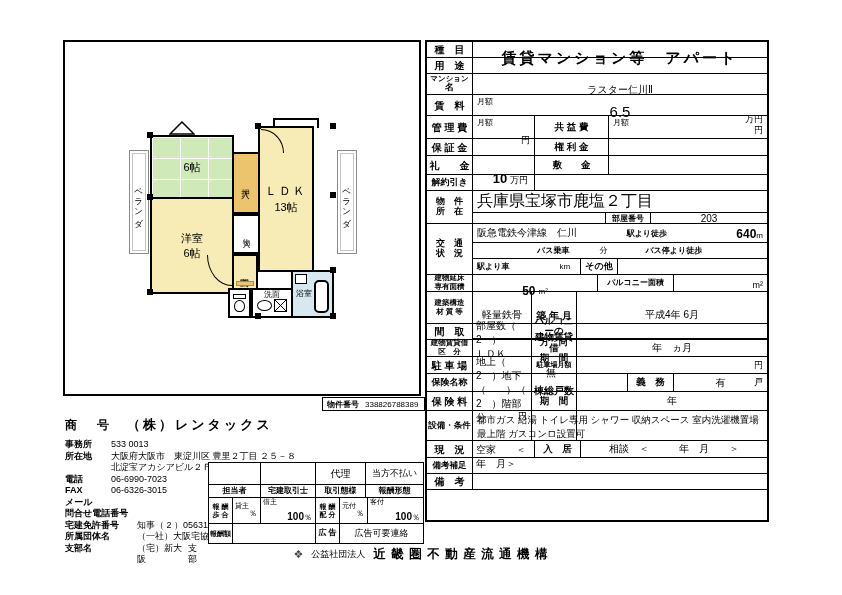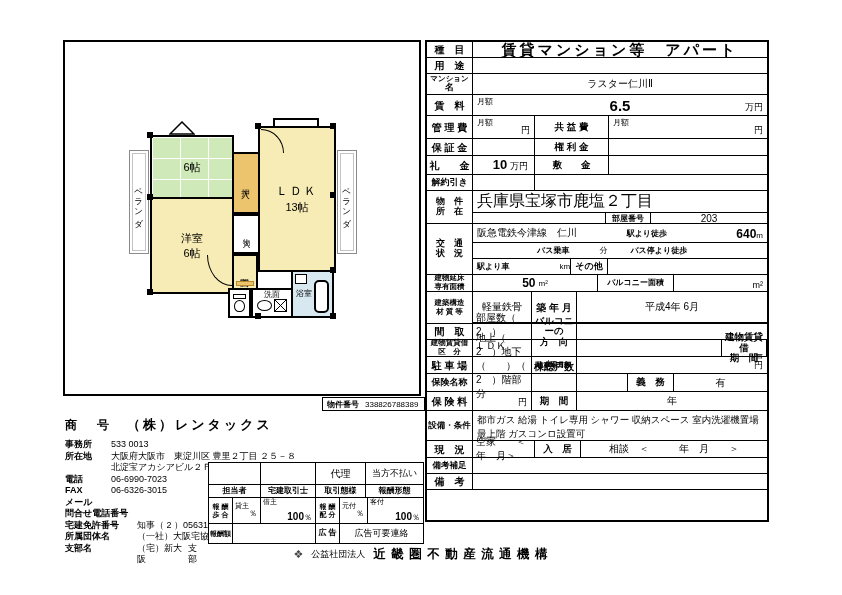--- a/index.html
+++ b/index.html
@@ -6,31 +6,31 @@
   html,body{width:842px;height:595px;background:#fff;font-family:"Liberation Sans","DejaVu Sans",sans-serif;color:#000}
   .page{position:relative;width:842px;height:595px;background:#fff;overflow:hidden}
   .t7{font-size:7px}.t8{font-size:8px}.t9{font-size:9px}.t10{font-size:10px}.t11{font-size:11px}.t12{font-size:12px}.t13{font-size:13px}
   .b{font-weight:bold}
   
   .rt{position:absolute;left:425px;top:40px;width:344px;border:2px solid #000;background:#fff;display:flex;flex-direction:column}
   .tr{display:flex;border-bottom:1px solid #000;align-items:stretch;position:relative}
   .tr:last-child{border-bottom:none}
   .lab{width:46px;min-width:46px;border-right:1px solid #000;display:flex;flex-direction:column;align-items:center;justify-content:center;font-weight:bold;font-size:10px;line-height:1.1;text-align:center}
   .lab .tiny{font-size:7.5px;line-height:1.15}
-  .val{flex:1;display:flex;align-items:center;position:relative;padding:8px 3px;font-size:10px;min-width:0}
+  .val{flex:1;display:flex;align-items:center;position:relative;padding:16px 3px;font-size:10px;min-width:0}
   .mid{width:75px;min-width:75px;border-left:1px solid #000;border-right:1px solid #000;display:flex;flex-direction:column;align-items:center;justify-content:center;font-weight:bold;font-size:9.5px;line-height:1.1;text-align:center}
   .rval{width:158px;min-width:158px;display:flex;align-items:center;justify-content:center;font-size:10px;position:relative}
   .pos-tl{position:absolute;left:4px;top:1px;font-size:8px}
   .pos-br{position:absolute;right:4px;bottom:1px;font-size:9px}
   .big-title{font-size:15px;font-weight:bold;letter-spacing:3px;justify-content:center;text-align:center}
-  .rent-big{font-size:15px;font-weight:bold;margin:0 auto}
+  .rent-big{font-size:15px;font-weight:normal;margin:0 auto}
   .col{flex:1;display:flex;flex-direction:column;min-width:0}
   .line{display:flex;align-items:center;position:relative;flex:1}
   .line+.line{border-top:1px solid #000}
-  .box-cell{height:100%;border-left:1px solid #000;border-right:1px solid #000;display:flex;align-items:center;justify-content:center;width:38px;font-size:9px;font-weight:bold}
+  .box-cell{height:100%;border-left:1px solid #000;border-right:1px solid #000;display:flex;align-items:center;justify-content:center;width:38px;margin-left:10px;font-size:9px;font-weight:bold}
   
   .plan{position:absolute;left:63px;top:40px;width:358px;height:356px;border:2px solid #000;background:#fff}
   .room{position:absolute;border:2.5px solid #000;display:flex;align-items:center;justify-content:center;flex-direction:column}
   .balc{position:absolute;border:1.5px solid #8a8a8a;outline:1px solid #c4c4c4;outline-offset:-4px;display:flex;align-items:center;justify-content:center;background:#fff}
   .vtext{writing-mode:vertical-rl;text-orientation:upright;letter-spacing:1px;font-size:8.5px}
   .pil{position:absolute;width:6px;height:6px;background:#000}
   .washitsu{background-color:#cfe9b9;background-image:linear-gradient(to right,#fff 1.5px,transparent 1.5px),linear-gradient(to bottom,#fff 1.5px,transparent 1.5px);background-size:28px 21px}
   .cream{background:#f7ecb6}
   .bath{background:#d8e8f0}
   .arc-a{position:absolute;border-left:1.5px solid #000;border-bottom:1.5px solid #000;border-bottom-left-radius:100% 100%}
@@ -88,21 +88,21 @@
     <div class="room cream" style="left:85px;top:155px;width:84px;height:97px">
       <span class="t11">洋室</span>
       <span class="t11">6帖</span>
     </div>
     <div class="room" style="left:167px;top:110px;width:28px;height:62px;background:#edc46e">
       <span class="vtext">押入</span>
     </div>
     <div class="room" style="left:167px;top:172px;width:28px;height:40px;background:#fff">
       <span class="vtext" style="font-size:7.5px">物入</span>
     </div>
-    <div class="room cream" style="left:193px;top:84px;width:78px;height:146px">
+    <div class="room cream" style="left:193px;top:84px;width:56px;height:146px">
       <span class="t12" style="letter-spacing:2px">ＬＤＫ</span>
       <span class="t11">13帖</span>
     </div>
     <div class="room cream" style="left:167px;top:212px;width:26px;height:36px">
       <span class="vtext">玄関</span>
       <span class="step"></span>
     </div>
     <div class="room" style="left:163px;top:246px;width:23px;height:30px;background:#fff;border-width:2px">
       <span class="toilet-tank"></span>
       <span class="toilet-bowl"></span>
@@ -230,21 +230,21 @@
         <div class="line" style="padding:0 4px">
           <span class="t10">阪急電鉄今津線　仁川</span>
           <span class="t8 b" style="margin-left:auto">駅より徒歩</span>
           <span style="width:96px;text-align:right">
             <span class="b t12">640</span><span class="t8">m</span>
           </span>
         </div>
         <div class="line">
           <span class="t8 b" style="margin-left:64px">バス乗車</span>
           <span class="t8" style="margin-left:30px">分</span>
-          <span class="t8 b" style="margin-left:23px">バス停より徒歩</span>
+          <span class="t8 b" style="margin-left:38px">バス停より徒歩</span>
         </div>
         <div class="line">
           <span class="t8 b" style="margin-left:4px">駅より車</span>
           <span class="t8" style="margin-left:50px">km</span>
           <div class="box-cell">その他</div>
         </div>
       </div>
     </div>
 
     <div class="tr" style="height:17px">
@@ -296,20 +296,21 @@
     <div class="tr" style="height:17px">
       <div class="lab">
         <span class="tiny">建物賃貸借</span>
         <span class="tiny">区　分</span>
       </div>
       <div class="val"></div>
       <div class="mid" style="width:46px;min-width:46px">
         <span class="tiny">建物賃貸借</span>
         <span class="tiny">期　間</span>
       </div>
+      <div class="rval" style="width:190px;min-width:190px">年　ヵ月</div>
     </div>
 
     <div class="tr" style="height:17px">
       <div class="lab">駐 車 場</div>
       <div class="val">
         <span class="t10" style="margin-left:70px">無</span>
       </div>
       <div class="mid" style="width:46px;min-width:46px;font-size:7px">駐車場月額</div>
       <div class="rval" style="width:190px;min-width:190px">
         <span class="pos-br">円</span>

